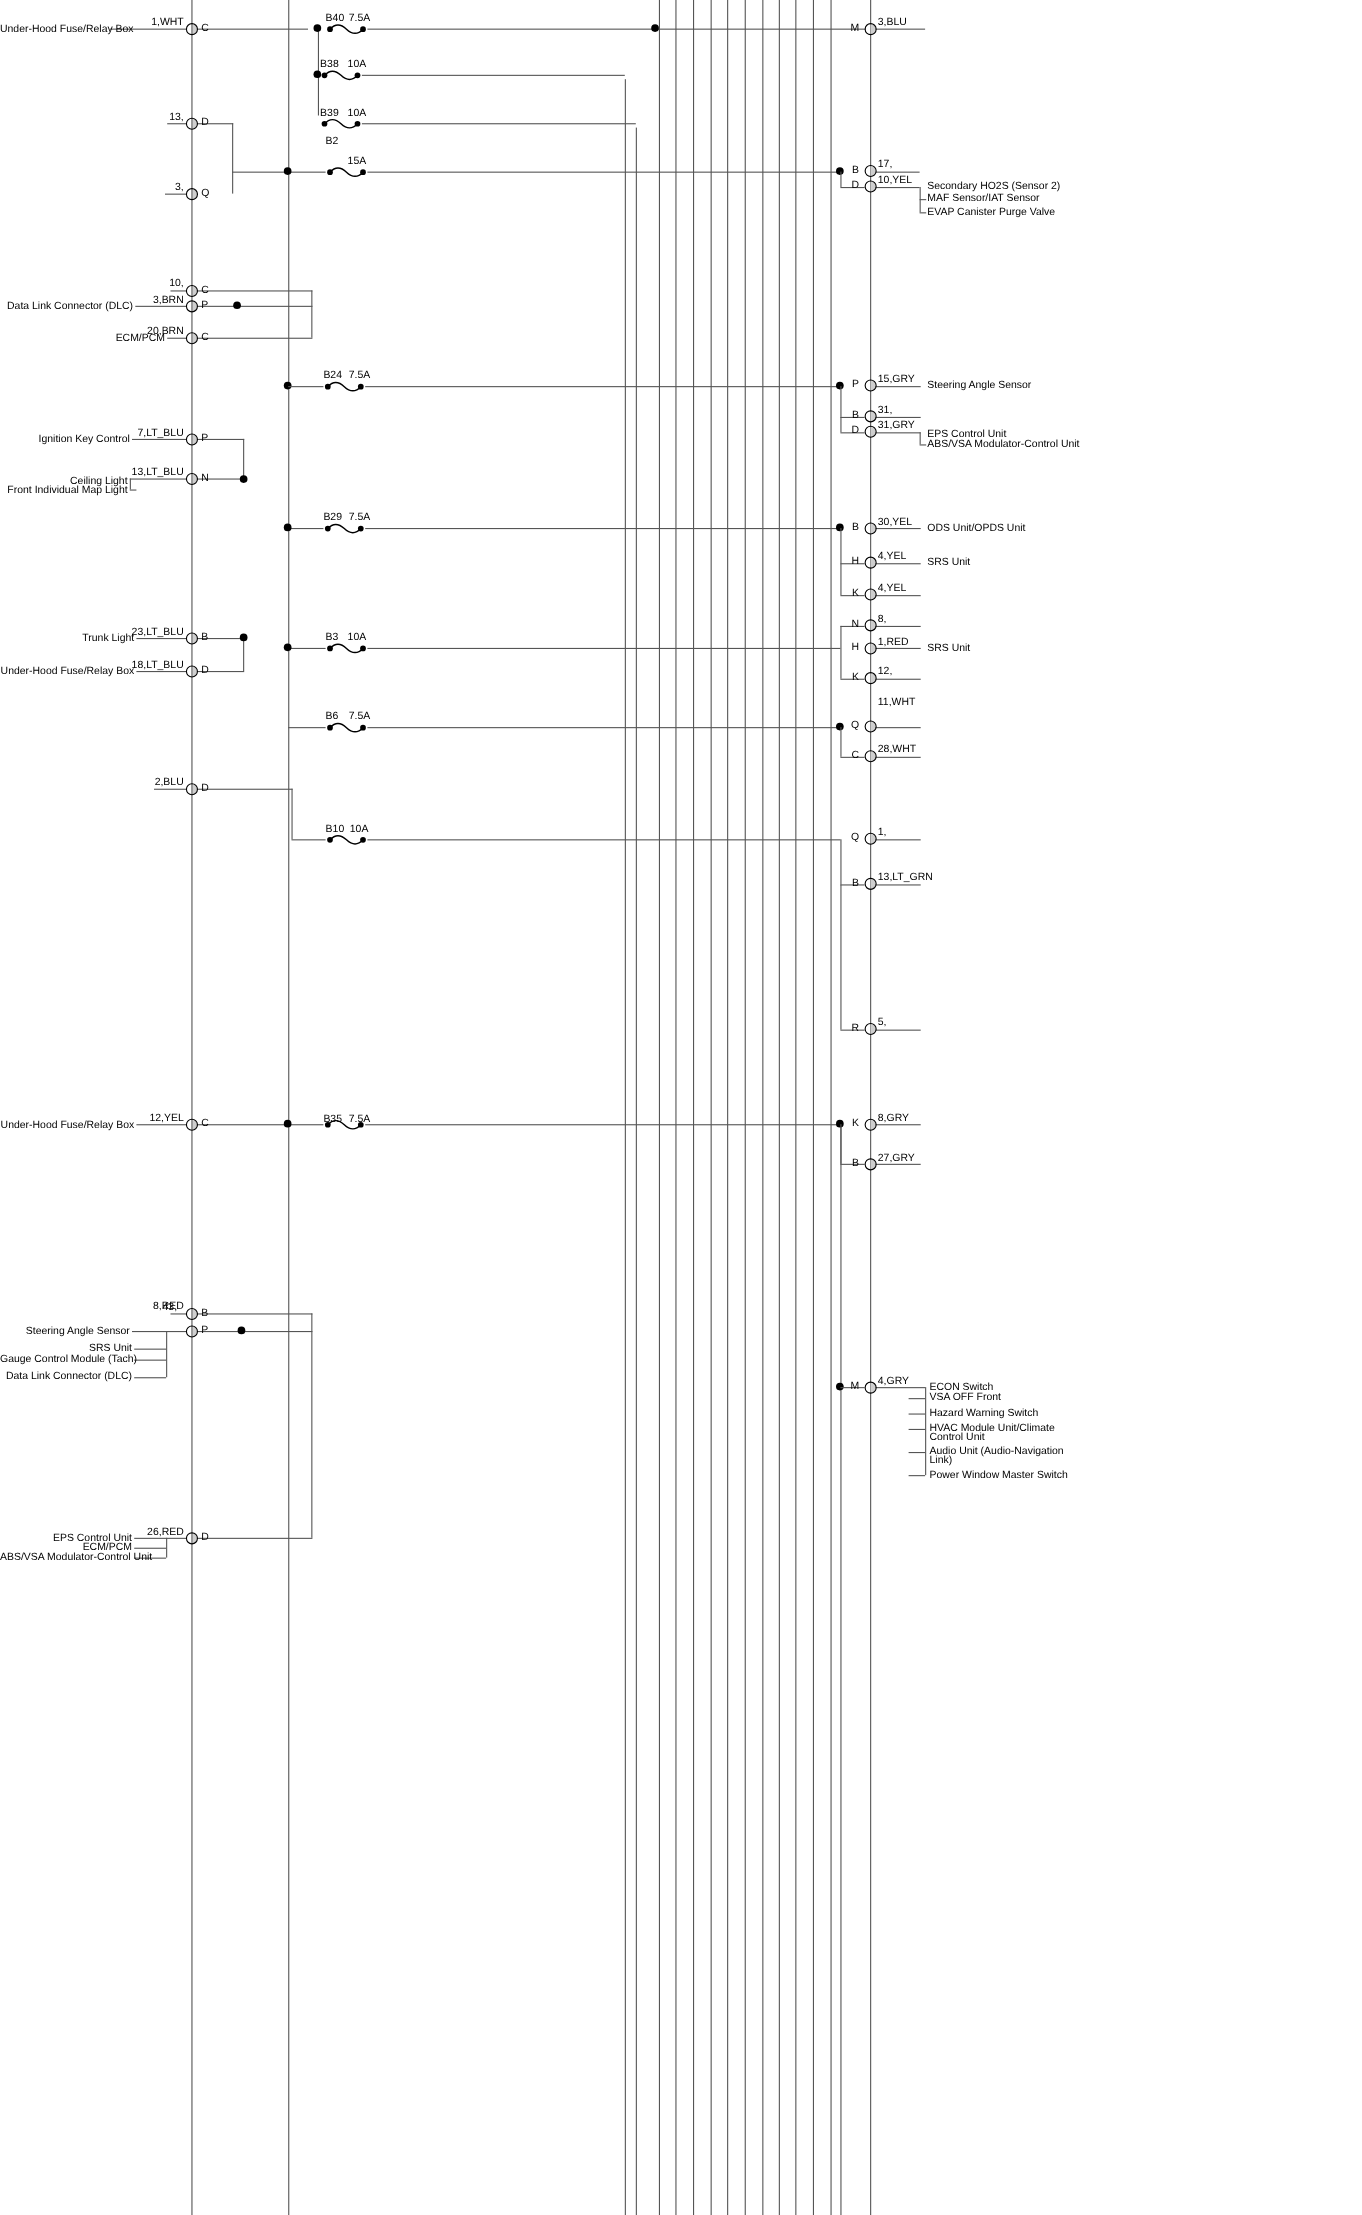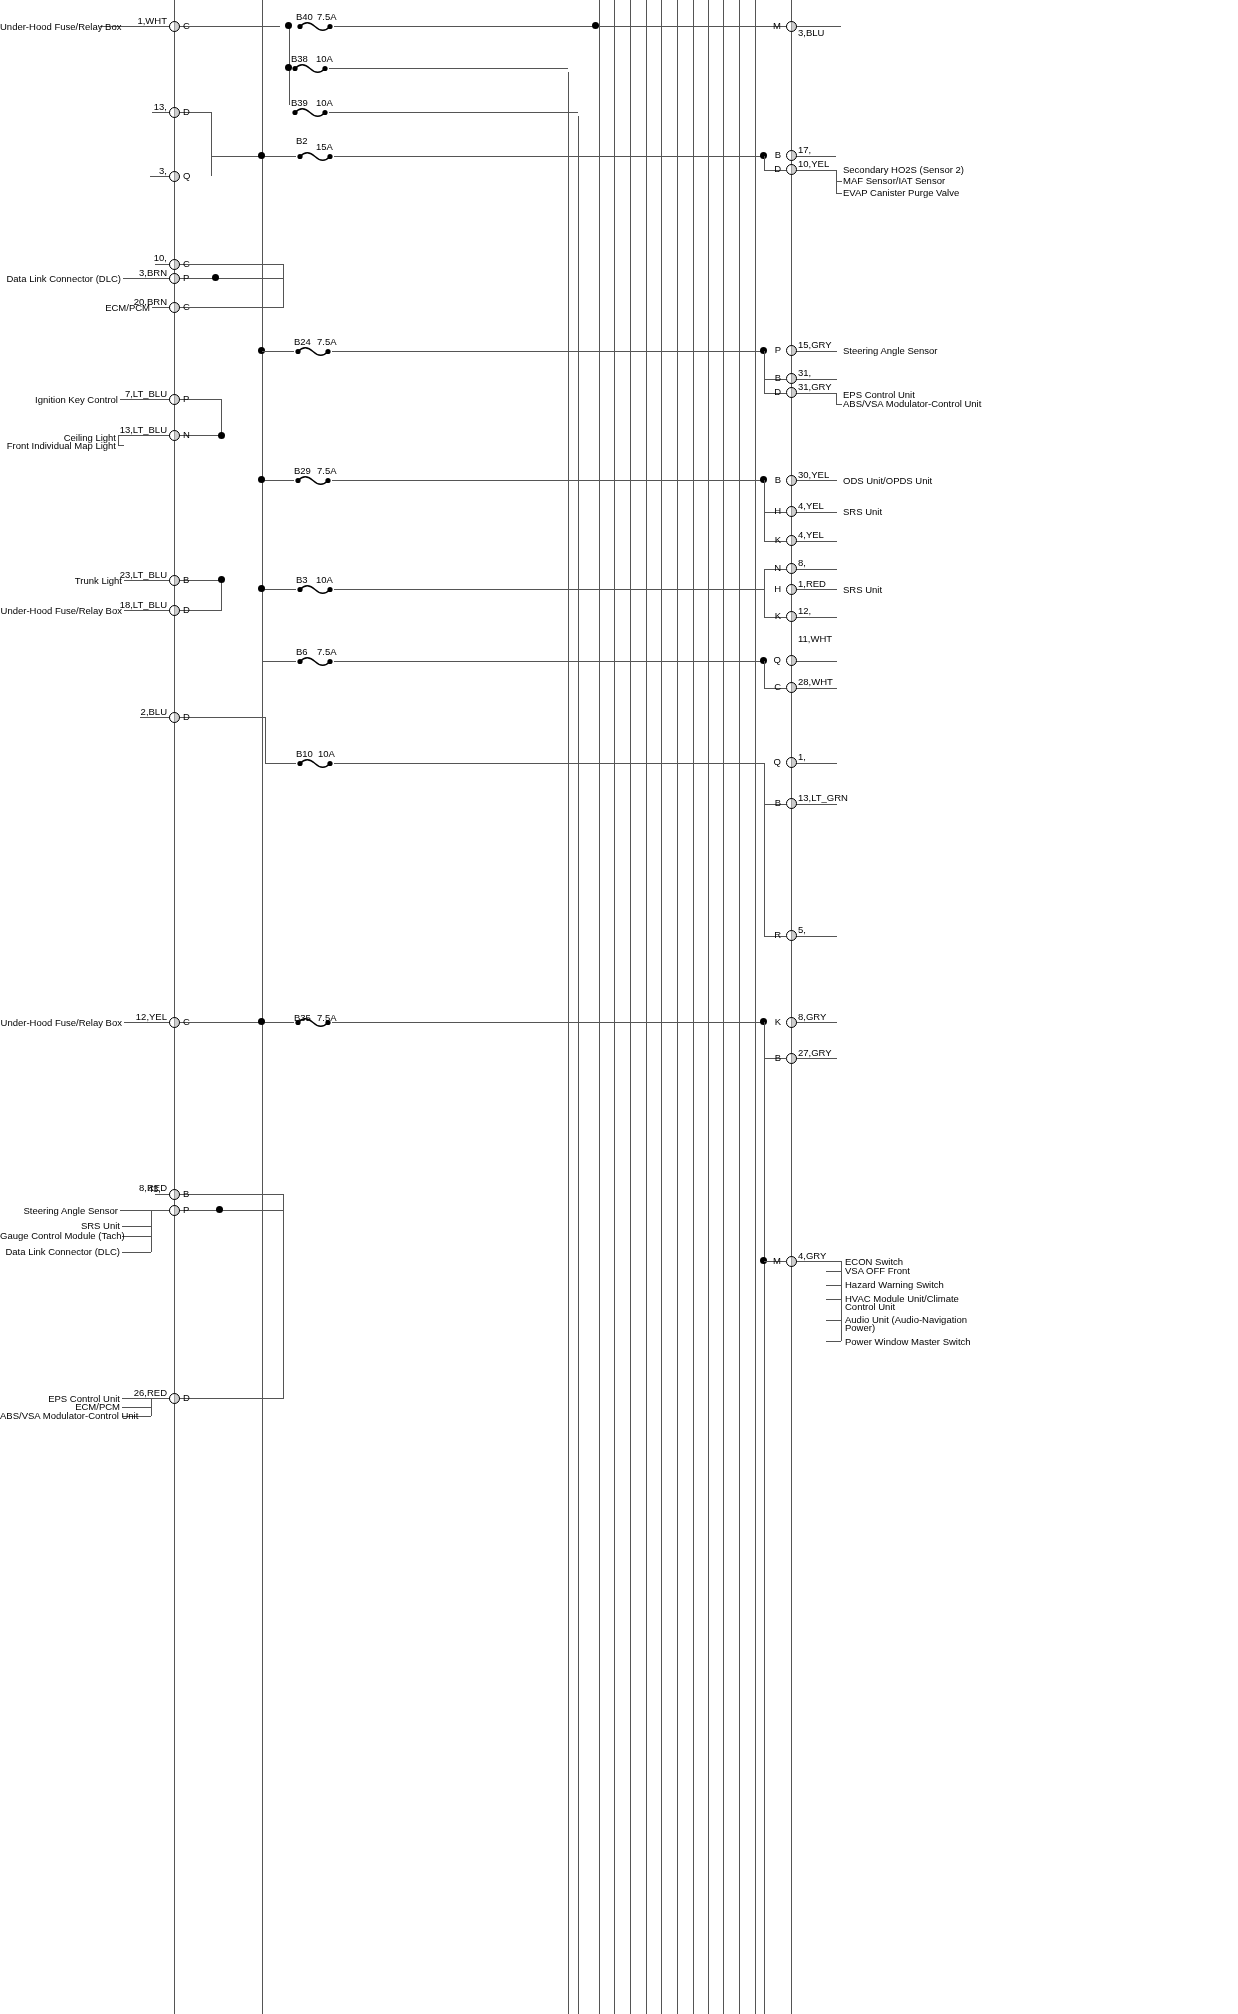--- a/index.html
+++ b/index.html
@@ -261,21 +261,21 @@
         <path d="M4 5.5 Q11 -2 19 5.5 Q27 13 34 5.5" stroke="#000" fill="none" stroke-width="1.3"></path>
       </svg>
   </div>
 
   <div class="ftxt" style="left:296px;top:11px;">B40</div>
   <div class="ftxt" style="left:317px;top:11px;">7.5A</div>
   <div class="ftxt" style="left:291px;top:53px;text-align:center;">B38</div>
   <div class="ftxt" style="left:316px;top:53px;">10A</div>
   <div class="ftxt" style="left:291px;top:97px;">B39</div>
   <div class="ftxt" style="left:316px;top:97px;">10A</div>
-  <div class="ftxt" style="left:296px;top:135px;">B2</div>
+  <div class="ftxt" style="left:296px;top:123px;">B2</div>
   <div class="ftxt" style="left:316px;top:141px;">15A</div>
   <div class="ftxt" style="left:294px;top:336px;">B24</div>
   <div class="ftxt" style="left:317px;top:336px;">7.5A</div>
   <div class="ftxt" style="left:294px;top:465px;">B29</div>
   <div class="ftxt" style="left:317px;top:465px;">7.5A</div>
   <div class="ftxt" style="left:296px;top:574px;">B3</div>
   <div class="ftxt" style="left:316px;top:574px;">10A</div>
   <div class="ftxt" style="left:296px;top:646px;">B6</div>
   <div class="ftxt" style="left:317px;top:646px;">7.5A</div>
   <div class="ftxt" style="left:296px;top:748px;">B10</div>
@@ -355,21 +355,21 @@
 
   <div class="conn" style="left:169px;top:1393px;"></div>
   <div class="lbl r" style="left:0px;top:1394px;width:120px;">EPS Control Unit</div>
   <div class="lbl r" style="left:105px;top:1388px;width:62px;">26,RED</div>
   <div class="lbl" style="left:183px;top:1393px;">D</div>
   <div class="lbl r" style="left:0px;top:1402px;width:120px;">ECM/PCM</div>
   <div class="lbl r" style="left:0px;top:1411px;width:120px;">ABS/VSA Modulator-Control Unit</div>
 
   <div class="conn" style="left:786px;top:21px;"></div>
   <div class="lbl r" style="left:757px;top:21px;width:24px;">M</div>
-  <div class="lbl" style="left:798px;top:28px;">3,BLU</div>
+  <div class="lbl" style="left:798px;top:16px;">3,BLU</div>
 
   <div class="conn" style="left:786px;top:150px;"></div>
   <div class="lbl r" style="left:757px;top:150px;width:24px;">B</div>
   <div class="lbl" style="left:798px;top:145px;">17,</div>
 
   <div class="conn" style="left:786px;top:164px;"></div>
   <div class="lbl r" style="left:757px;top:164px;width:24px;">D</div>
   <div class="lbl" style="left:798px;top:159px;">10,YEL</div>
   <div class="lbl" style="left:843px;top:165px;">Secondary HO2S (Sensor 2)</div>
   <div class="lbl" style="left:843px;top:176px;">MAF Sensor/IAT Sensor</div>
@@ -448,16 +448,16 @@
   <div class="conn" style="left:786px;top:1256px;"></div>
   <div class="lbl r" style="left:757px;top:1256px;width:24px;">M</div>
   <div class="lbl" style="left:798px;top:1251px;">4,GRY</div>
 
   <div class="lbl" style="left:845px;top:1257px;">ECON Switch</div>
   <div class="lbl" style="left:845px;top:1266px;">VSA OFF Front</div>
   <div class="lbl" style="left:845px;top:1280px;">Hazard Warning Switch</div>
   <div class="lbl" style="left:845px;top:1294px;">HVAC Module Unit/Climate</div>
   <div class="lbl" style="left:845px;top:1302px;">Control Unit</div>
   <div class="lbl" style="left:845px;top:1315px;">Audio Unit (Audio-Navigation</div>
-  <div class="lbl" style="left:845px;top:1323px;">Power)</div>
+  <div class="lbl" style="left:845px;top:1323px;">Link)</div>
   <div class="lbl" style="left:845px;top:1337px;">Power Window Master Switch</div>
 
 </div>
 
 </body></html>

